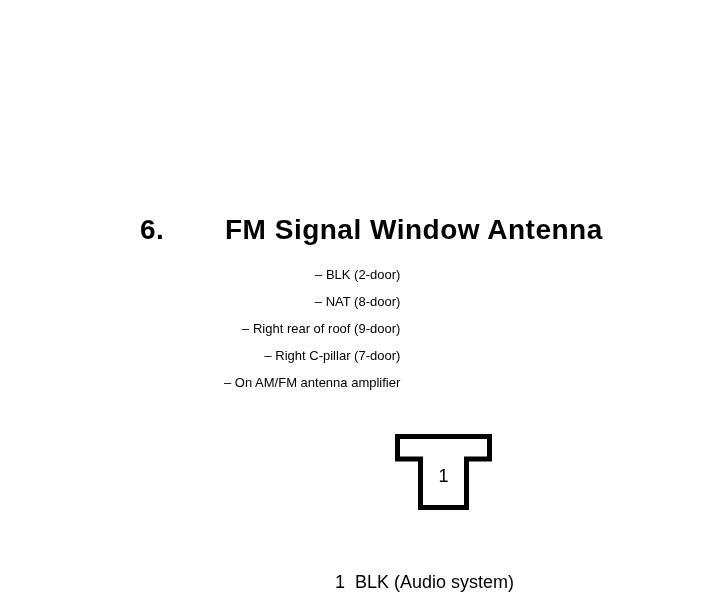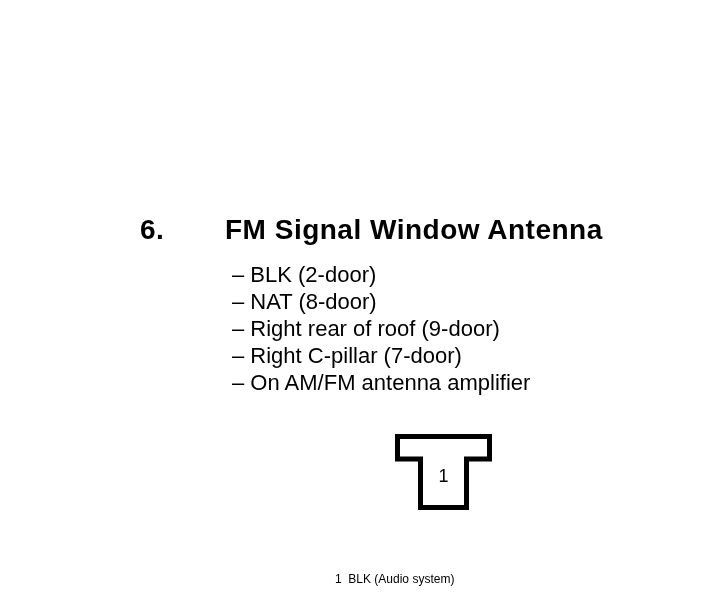--- a/index.html
+++ b/index.html
@@ -25,46 +25,47 @@
     font-size: 28px;
     letter-spacing: 0.5px;
     white-space: nowrap;
   }
   .heading .item-num {
     width: 85px;
     display: inline-block;
   }
   .details {
     position: absolute;
-    left: 232px;
+    left: 224px;
     top: 261px;
-    font-size: 22px;
+    font-size: 13px;
     line-height: 27px;
     white-space: nowrap;
+    text-align: right;
   }
   .connector {
     position: absolute;
     left: 395px;
     top: 434px;
     width: 97px;
     height: 76px;
   }
   .connector svg {
     display: block;
   }
   .connector text {
     font-family: "Liberation Sans", sans-serif;
     font-size: 18px;
     fill: #000000;
   }
   .caption {
     position: absolute;
     left: 335px;
     top: 572px;
-    font-size: 12px;
+    font-size: 18px;
     white-space: pre;
   }
 </style>
 </head>
 <body>
 
 <div class="page">
 
   <div class="heading">
     <span class="item-num">6.</span>

